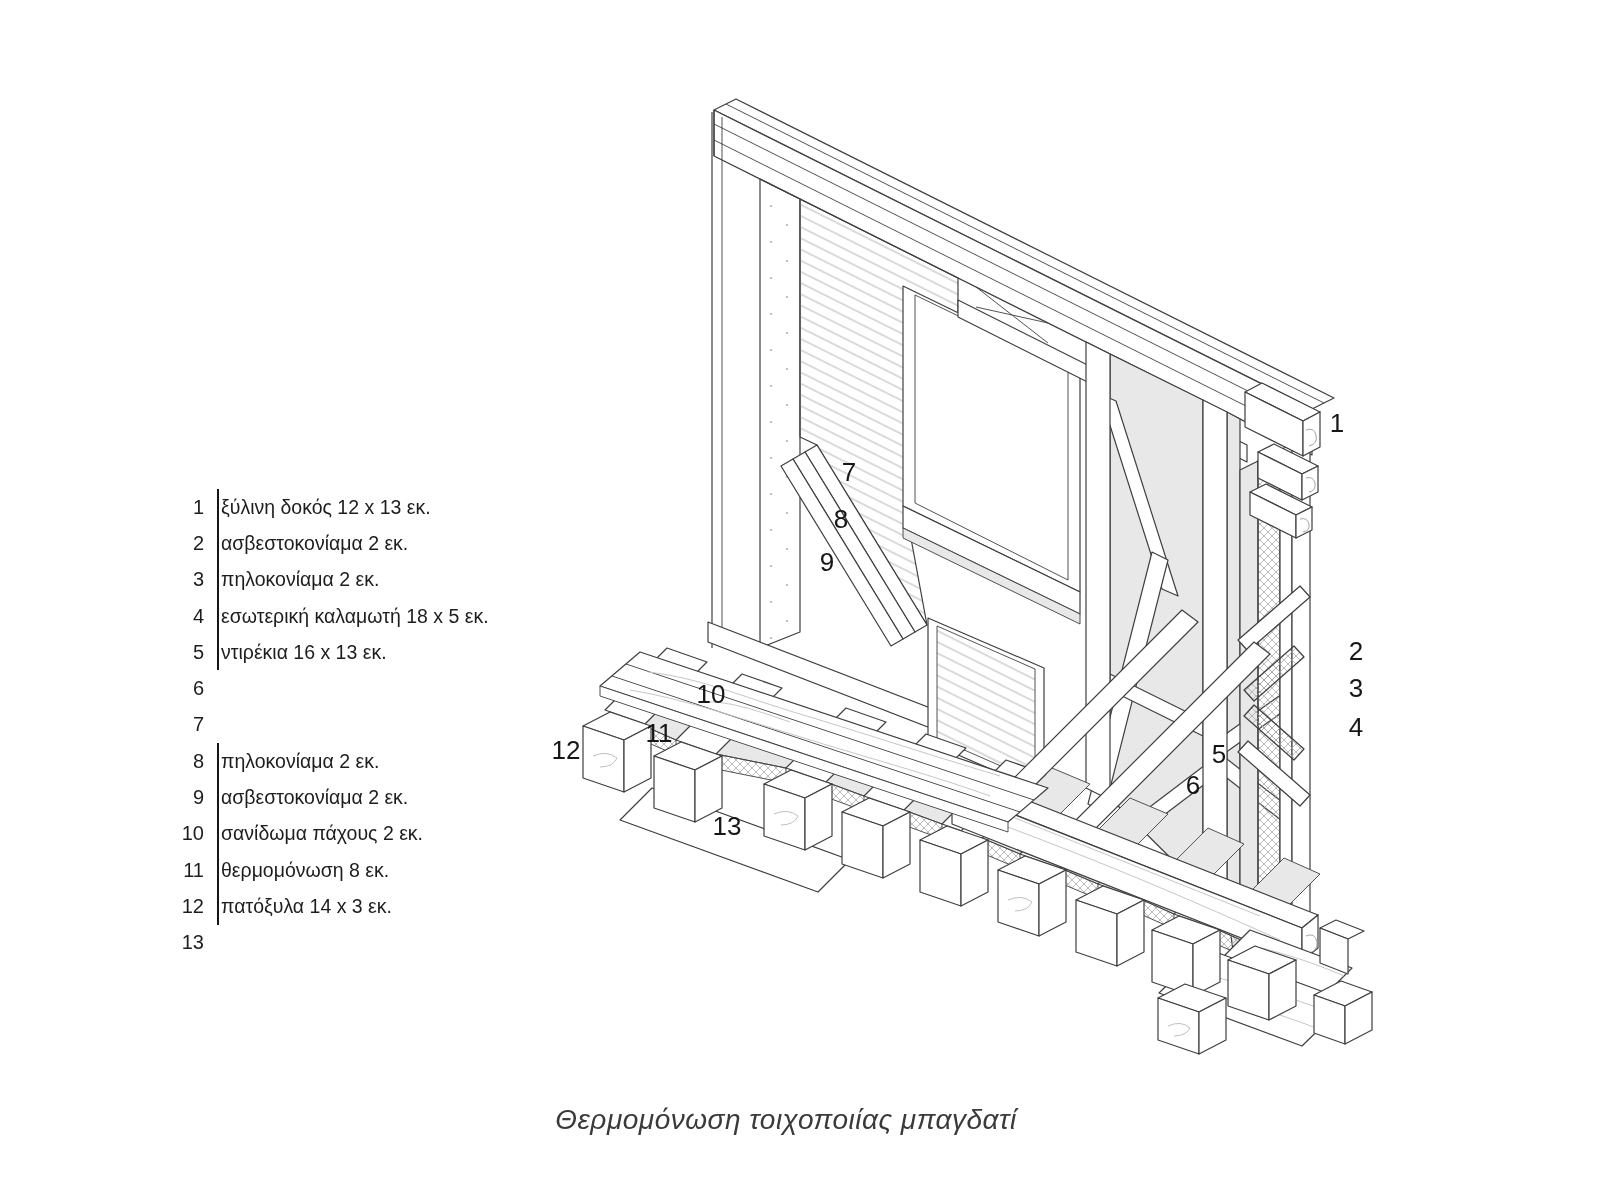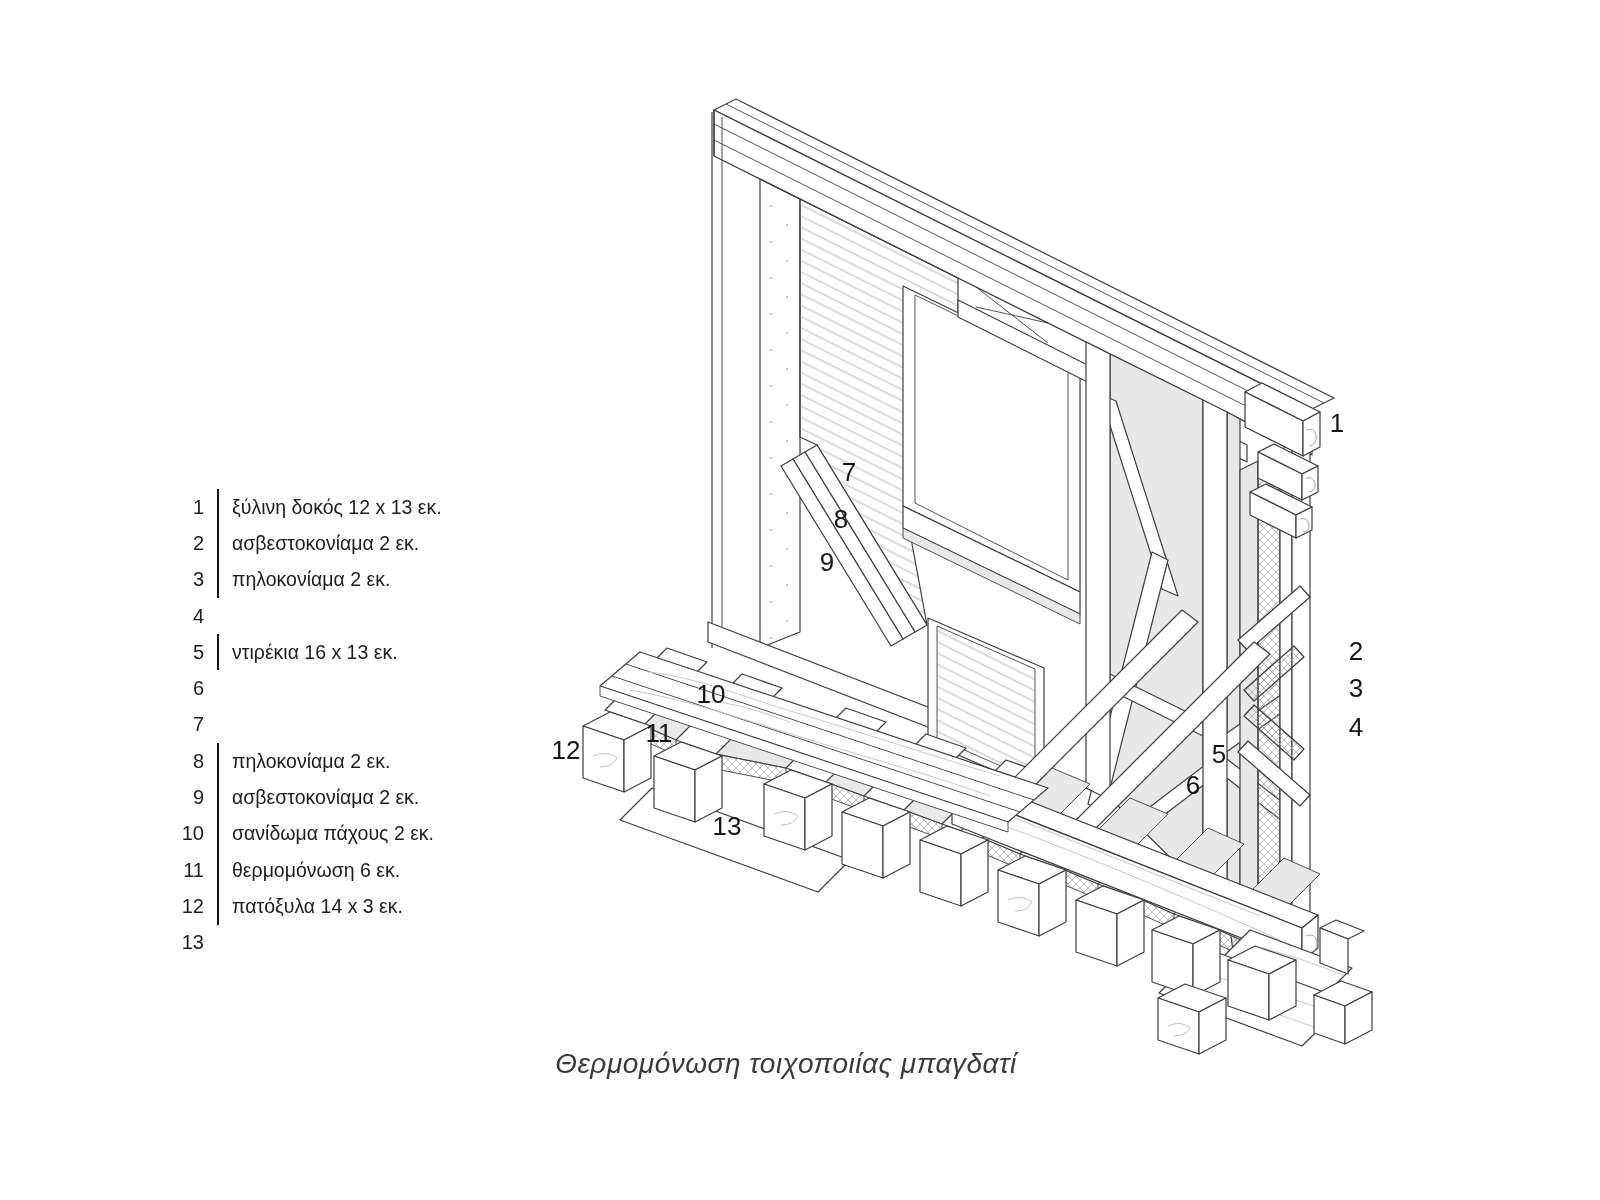--- a/index.html
+++ b/index.html
@@ -5,26 +5,26 @@
   html,body{margin:0;padding:0;background:#ffffff;}
   .canvas{position:relative;width:1600px;height:1200px;background:#ffffff;overflow:hidden;
           font-family:"Liberation Sans",sans-serif;}
   .drawing-svg{position:absolute;left:0;top:0;}
   
   .legend{position:absolute;left:178px;top:489px;}
   .legend-row{display:flex;align-items:center;height:36.3px;}
   .legend-num{display:inline-block;width:26px;text-align:right;margin-right:13px;
               font-size:20px;color:#1d1d1d;}
   .legend-label{border-left:2.5px solid #161616;height:100%;display:flex;align-items:center;
-                padding-left:13px;font-size:19.5px;color:#1d1d1d;white-space:nowrap;}
+                padding-left:2px;font-size:19.5px;color:#1d1d1d;white-space:nowrap;}
   
   .callout{position:absolute;transform:translate(-50%,-50%);font-size:26px;color:#161616;
            line-height:1;}
   
-  .title{position:absolute;left:786px;top:1048px;transform:translateX(-50%);
+  .title{position:absolute;left:786px;top:1104px;transform:translateX(-50%);
          font-size:28px;font-style:italic;color:#3a3a3a;white-space:nowrap;letter-spacing:0.5px;}
 </style>
 </head>
 <body>
 
 <div class="canvas">
 
 <svg class="drawing-svg" width="1600" height="1200" viewBox="0 0 1600 1200">
   <defs>
     <pattern id="lath" width="10" height="10" patternUnits="userSpaceOnUse" patternTransform="rotate(26.565)">
@@ -294,20 +294,21 @@
       <div class="legend-row">
         <span class="legend-num">2</span>
         <span class="legend-label">ασβεστοκονίαμα 2 εκ.</span>
       </div>
       <div class="legend-row">
         <span class="legend-num">3</span>
         <span class="legend-label">πηλοκονίαμα 2 εκ.</span>
       </div>
       <div class="legend-row">
         <span class="legend-num">4</span>
+        <span class="legend-label">εσωτερική καλαμωτή 18 x 5 εκ.</span>
       </div>
       <div class="legend-row">
         <span class="legend-num">5</span>
         <span class="legend-label">ντιρέκια 16 x 13 εκ.</span>
       </div>
       <div class="legend-row">
         <span class="legend-num">6</span>
       </div>
       <div class="legend-row">
         <span class="legend-num">7</span>
@@ -319,21 +320,21 @@
       <div class="legend-row">
         <span class="legend-num">9</span>
         <span class="legend-label">ασβεστοκονίαμα 2 εκ.</span>
       </div>
       <div class="legend-row">
         <span class="legend-num">10</span>
         <span class="legend-label">σανίδωμα πάχους 2 εκ.</span>
       </div>
       <div class="legend-row">
         <span class="legend-num">11</span>
-        <span class="legend-label">θερμομόνωση 6 εκ.</span>
+        <span class="legend-label">θερμομόνωση 8 εκ.</span>
       </div>
       <div class="legend-row">
         <span class="legend-num">12</span>
         <span class="legend-label">πατόξυλα 14 x 3 εκ.</span>
       </div>
       <div class="legend-row">
         <span class="legend-num">13</span>
       </div>
     </div>
 

